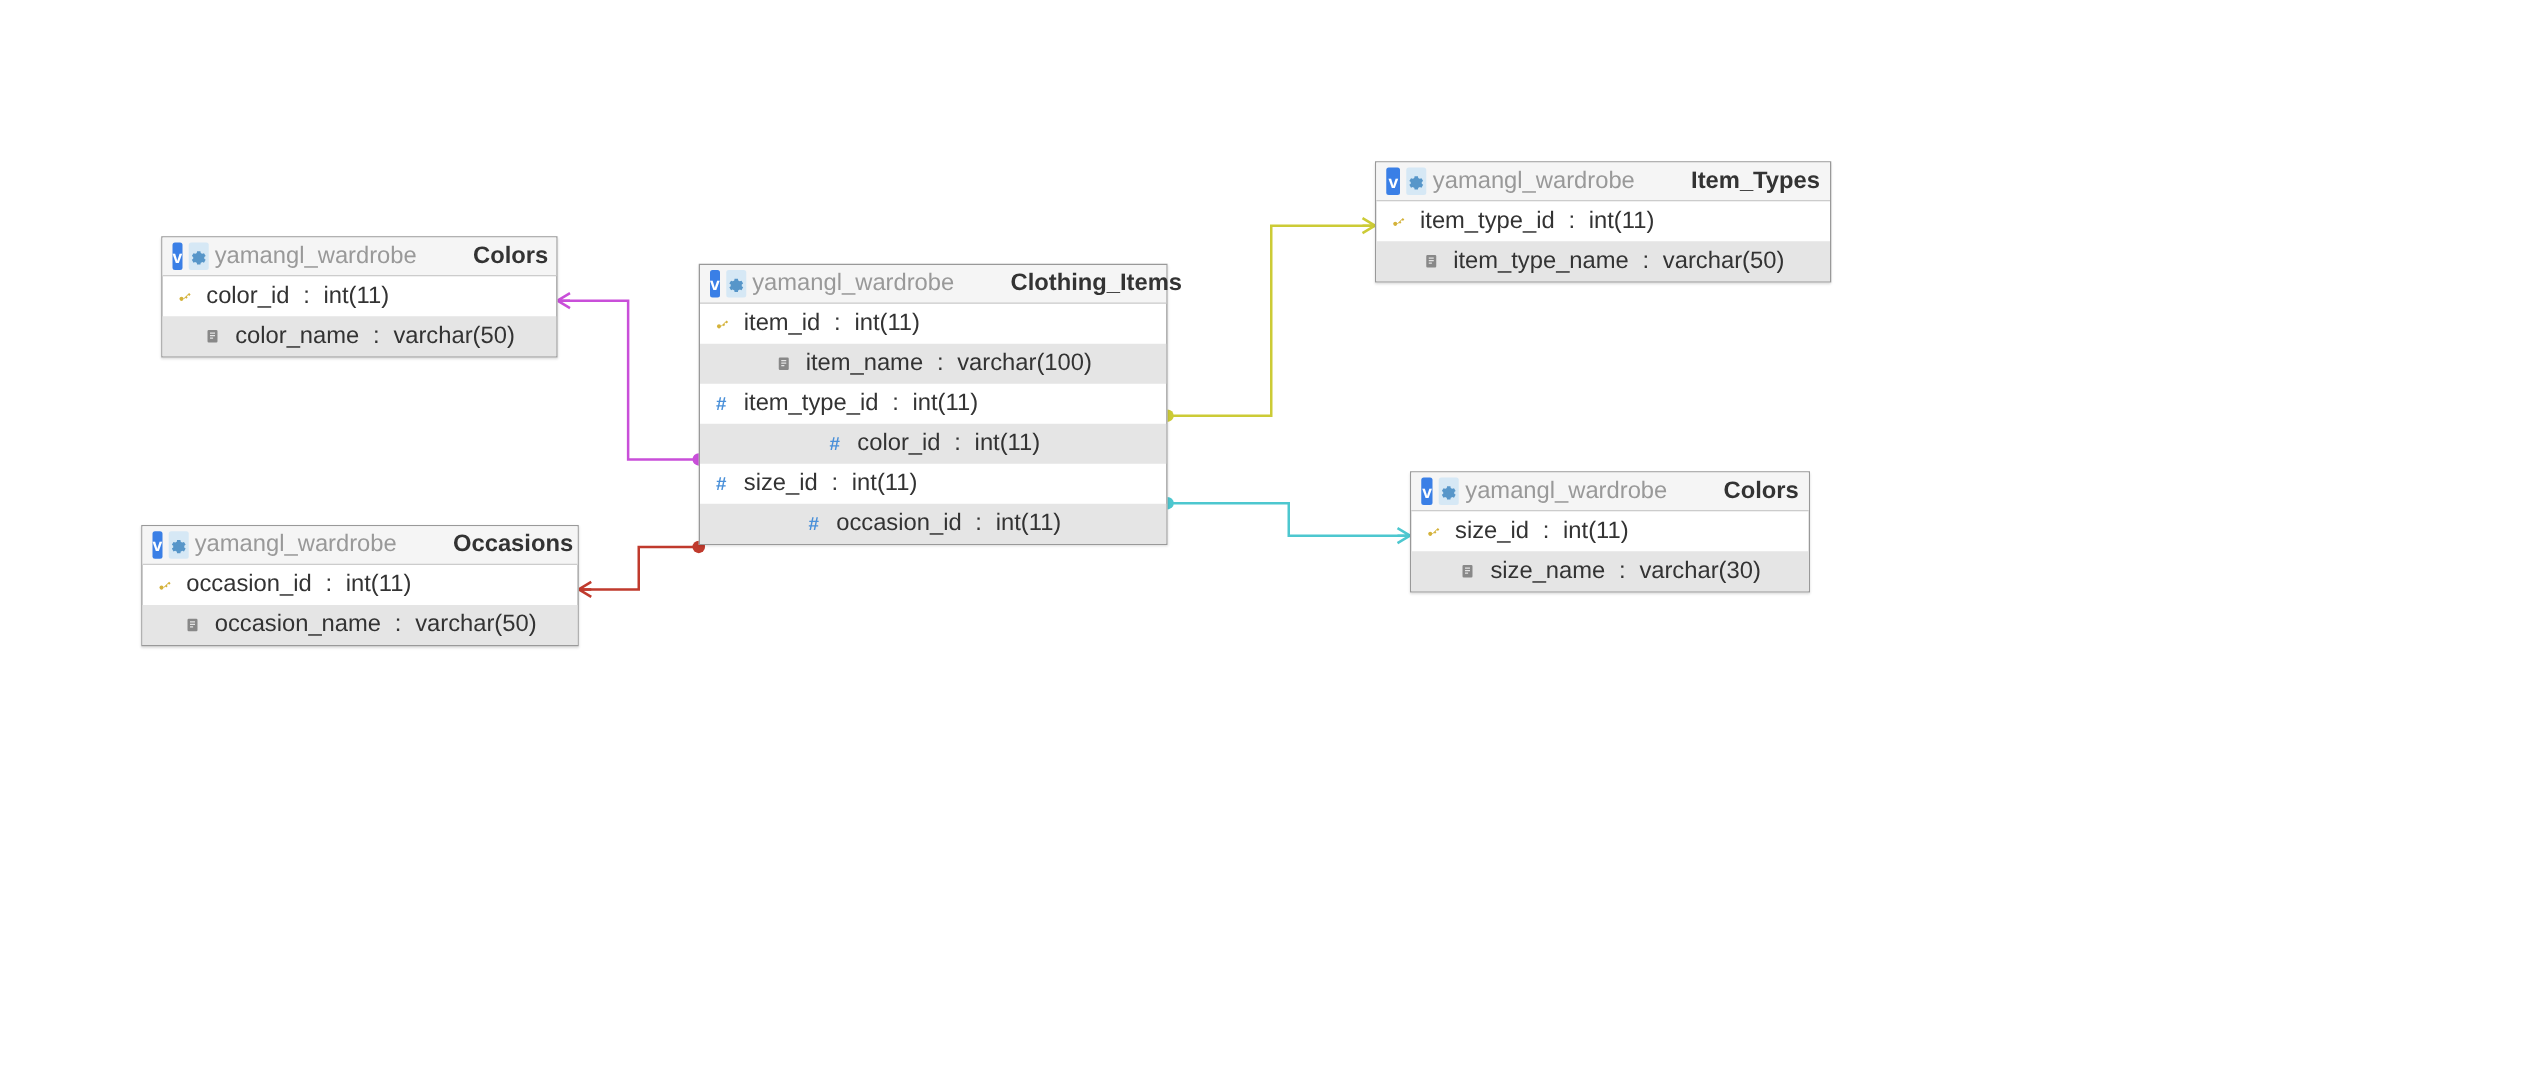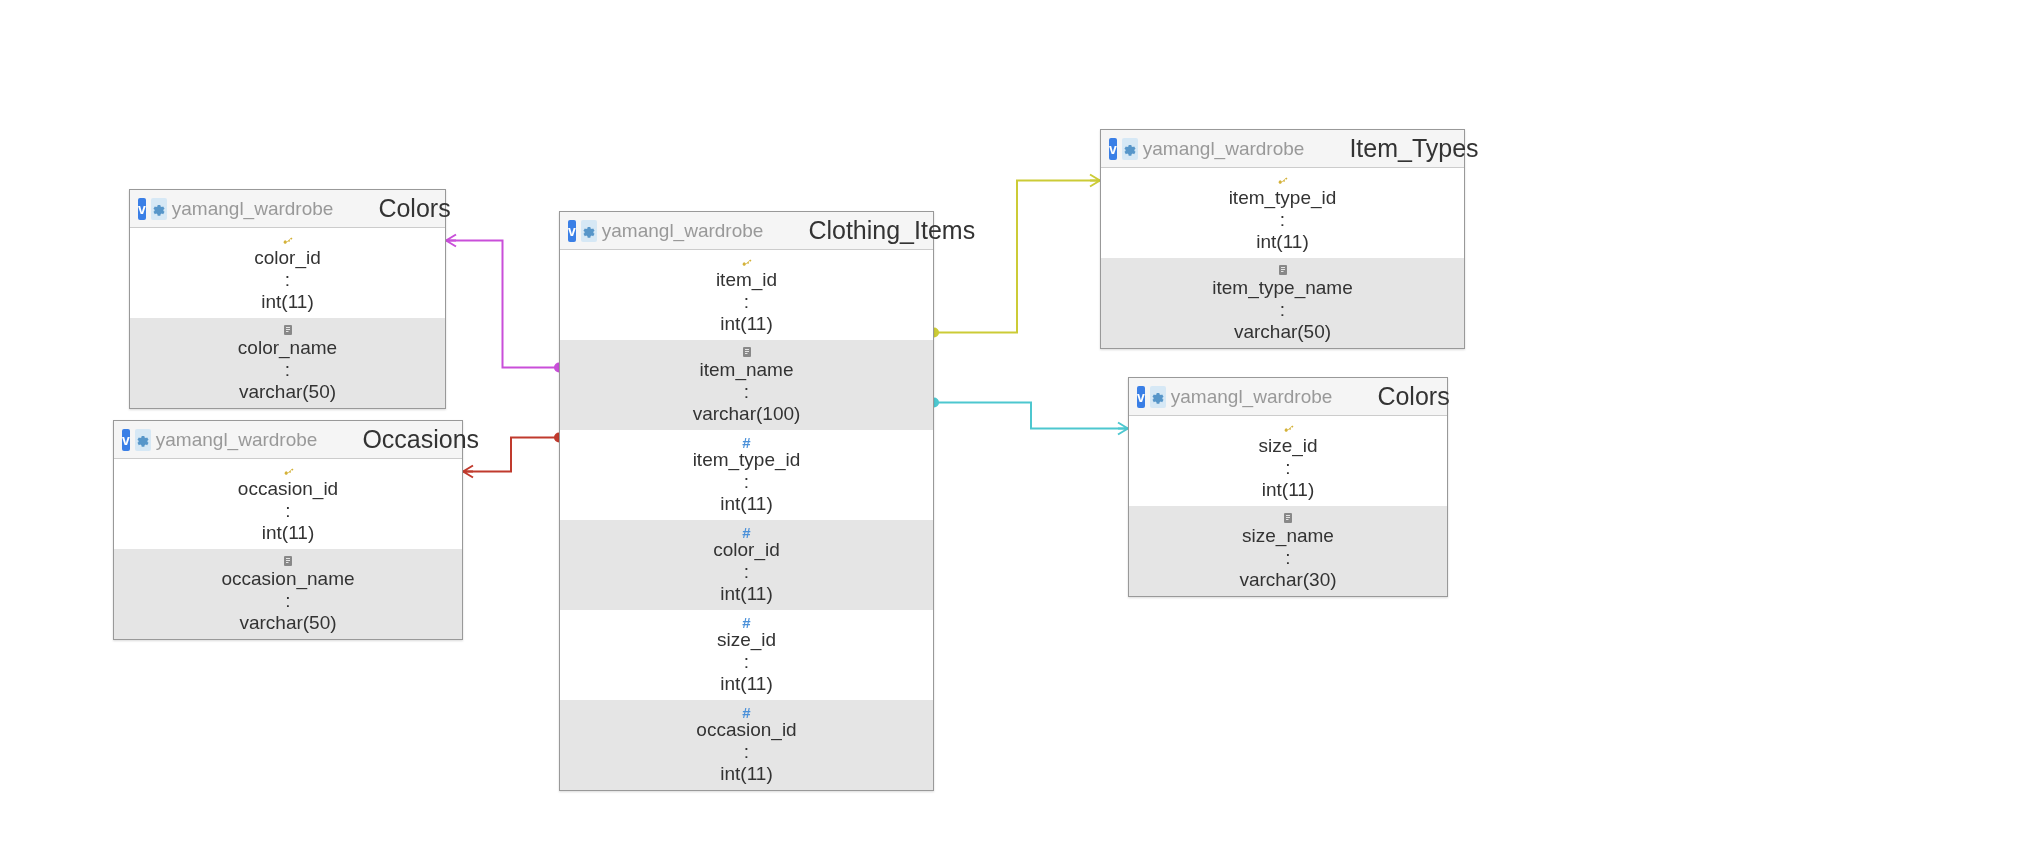--- a/index.html
+++ b/index.html
@@ -59,32 +59,31 @@
     display: inline-flex;
     align-items: center;
     justify-content: center;
     width: 22px;
     height: 22px;
     background: #d6e8f5;
     border-radius: 2px;
   }
   .gear-icon svg { width: 16px; height: 16px; }
   .schema-name { color: #999; font-size: 19px; text-align: center; }
-  .table-name { font-weight: normal; color: #333; font-size: 25px; margin-left: 40px; }
+  .table-name { font-weight: bold; color: #333; font-size: 19px; margin-left: 40px; }
   .column {
     display: flex;
     align-items: center;
-    gap: 0;
+    gap: 11px;
     padding: 5px 10px;
     white-space: nowrap;
     font-size: 19px;
     color: #333;
-    flex-direction: column;
-  }
-  .column.shaded { background: #e5e5e5; }
+  }
+  .column.shaded { background: #e5e5e5; justify-content: center; }
   .col-icon {
     display: inline-flex;
     width: 14px;
     height: 14px;
     align-items: center;
     justify-content: center;
   }
 </style>
 </head>
 <body>

